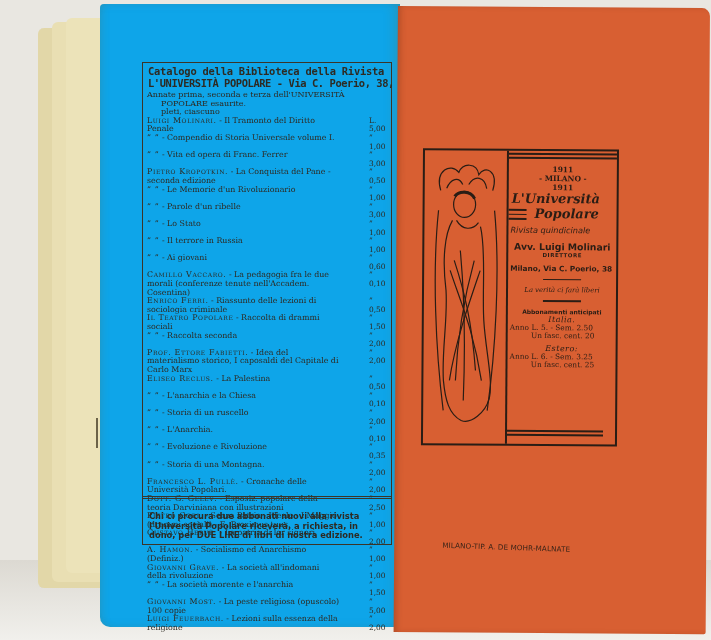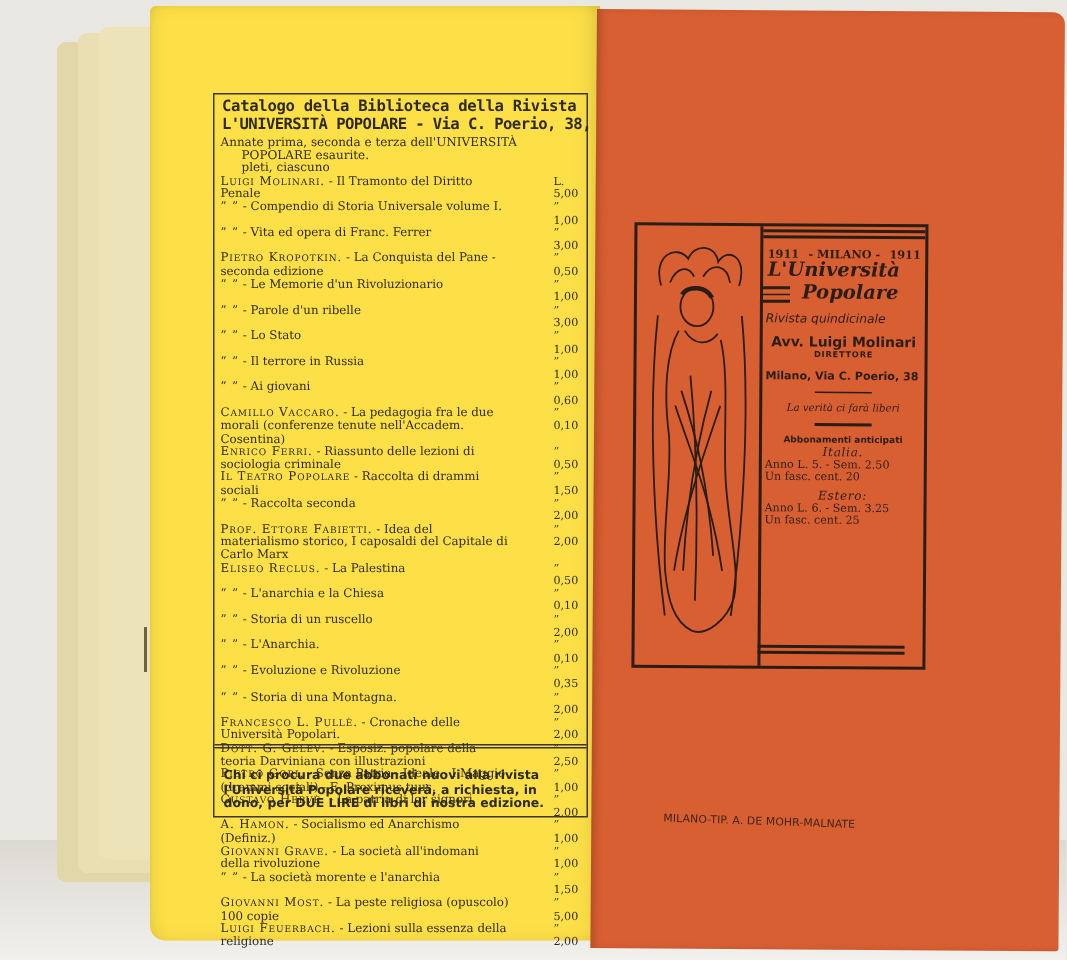--- a/index.html
+++ b/index.html
@@ -5,21 +5,21 @@
   html,body{margin:0;padding:0;}
   body{width:711px;height:640px;position:relative;overflow:hidden;background:#e9e7e1;font-family:"DejaVu Serif",serif;}
   .bg-shadow{position:absolute;left:0;top:560px;width:711px;height:80px;background:linear-gradient(#dcd9d2,#f1f0ec);}
   
   .stack{position:absolute;background:#e6dcb0;border-radius:6px;}
   .stack.s1{left:38px;top:28px;width:120px;height:560px;background:#e2d7a8;box-shadow:-1px 0 0 #c9bd8c inset;}
   .stack.s2{left:52px;top:22px;width:120px;height:560px;background:#e9dfb3;}
   .stack.s3{left:66px;top:18px;width:120px;height:555px;background:#ece3b9;}
   .stack-marks{position:absolute;left:96px;top:418px;width:4px;height:30px;border-left:2px solid #6b6248;}
   
-  .left-page{position:absolute;left:100px;top:4px;width:300px;height:623px;background:#fde047;border-radius:4px 0 0 10px;
+  .left-page{position:absolute;left:100px;top:4px;width:300px;height:623px;background:#0ea5e9;border-radius:4px 0 0 10px;
     box-shadow:inset -8px 0 14px -6px rgba(120,100,40,.35), inset 6px 0 10px -6px rgba(120,100,40,.25);}
   .catalog-box{position:absolute;left:42px;top:58px;width:248px;height:481px;border:1.5px solid #3c3528;color:#2e2a22;}
   .catalog-head{padding:2px 5px 0 5px;font-family:"DejaVu Sans Mono",monospace;font-weight:bold;}
   .ch1{font-size:10.4px;letter-spacing:-.2px;}
   .ch2{font-size:10.4px;letter-spacing:-.4px;white-space:nowrap;}
   .intro{font-size:8px;line-height:8.6px;padding:2px 4px 0 4px;}
   .indent{padding-left:14px;}
   .entries{font-size:7.9px;line-height:8.6px;padding:0 4px;}
   .entry{display:flex;justify-content:space-between;gap:28px;}
   .entry .t{flex:1;}
@@ -27,35 +27,35 @@
   .sc{font-variant:small-caps;letter-spacing:.6px;}
   .promo{position:absolute;left:0;right:0;bottom:0;border-top:3px double #3c3528;padding:13px 6px 3px 6px;
     font-family:"DejaVu Sans",sans-serif;font-weight:bold;font-size:8.3px;line-height:9.6px;}
   
   .right-page{position:absolute;left:398px;top:6px;width:312px;height:626px;background:#d85f32;border-radius:0 8px 2px 0;
     box-shadow:inset 4px 0 6px -2px rgba(80,30,10,.3);transform:rotate(0.4deg);transform-origin:top left;}
   .cover-frame{position:absolute;left:26px;top:142px;width:192px;height:293px;border:2px solid #2a1d15;}
   .ill-panel{position:absolute;left:0;top:0;width:82px;height:100%;border-right:2px solid #2a1d15;}
   .info-panel{position:absolute;left:84px;top:0;right:0;bottom:0;color:#2a1d15;text-align:center;}
   .rule2{height:2px;background:#2a1d15;margin:2px 0;}
-  .yearline{display:flex;justify-content:space-between;font-weight:bold;font-size:7.5px;padding:4px 3px 0 3px;}
+  .yearline{display:flex;justify-content:space-between;font-weight:bold;font-size:7.5px;padding:4px 3px 0 3px;flex-direction:column;}
   .title1{font-style:italic;font-weight:bold;font-size:13px;text-align:left;padding-left:3px;line-height:14px;}
   .title2{font-style:italic;font-weight:bold;font-size:13px;line-height:14px;display:flex;align-items:center;padding-right:12px;}
   .title2 .bars{width:18px;margin-right:8px;}
   .title2 .bars div{height:1.5px;background:#2a1d15;margin:3px 0;}
   .subtitle{font-family:"DejaVu Sans",sans-serif;font-style:italic;font-size:8.2px;text-align:left;padding-left:2px;margin-top:2px;}
   .director{font-family:"DejaVu Sans",sans-serif;font-weight:bold;font-size:9.3px;margin-top:6px;}
   .director-role{font-family:"DejaVu Sans",sans-serif;font-size:5.5px;font-weight:bold;letter-spacing:.5px;}
   .address{font-family:"DejaVu Sans",sans-serif;font-weight:bold;font-size:7.4px;margin-top:6px;text-align:left;padding-left:2px;}
   .short-rule{width:38px;height:1.5px;background:#2a1d15;margin:6px auto;}
   .motto{font-style:italic;font-size:6.8px;}
   .subs-head{font-family:"DejaVu Sans",sans-serif;font-weight:bold;font-size:6px;margin-top:2px;}
   .country{font-style:italic;font-size:8px;letter-spacing:.5px;}
   .price{font-size:7.4px;line-height:8.6px;text-align:left;padding-left:2px;}
-  .price.sub{}
+  .price.sub{text-align:center;}
   .bottom-rules{position:absolute;left:-2px;right:12px;bottom:6px;}
   .imprint{position:absolute;left:48px;top:536px;font-family:"DejaVu Sans",sans-serif;font-size:7.2px;color:#3b2418;letter-spacing:.1px;transform:rotate(1.5deg);}
   svg{display:block;}
 </style>
 </head>
 <body>
 
 <div class="bg-shadow"></div>
 
 <div class="stack s1"></div>

